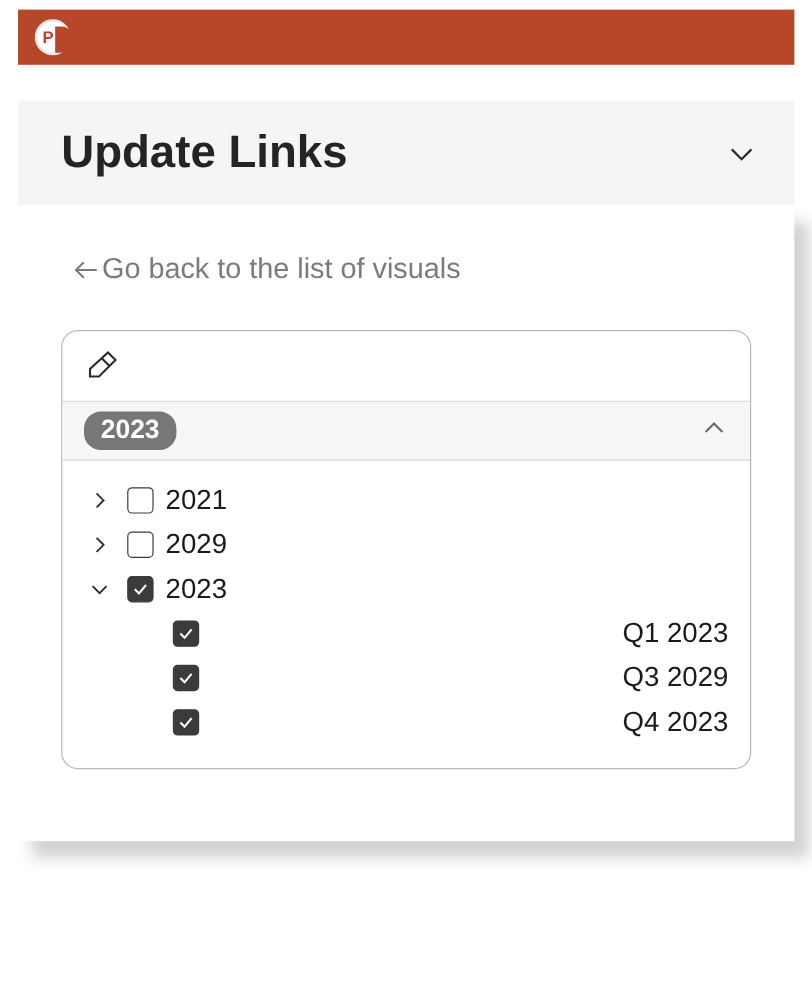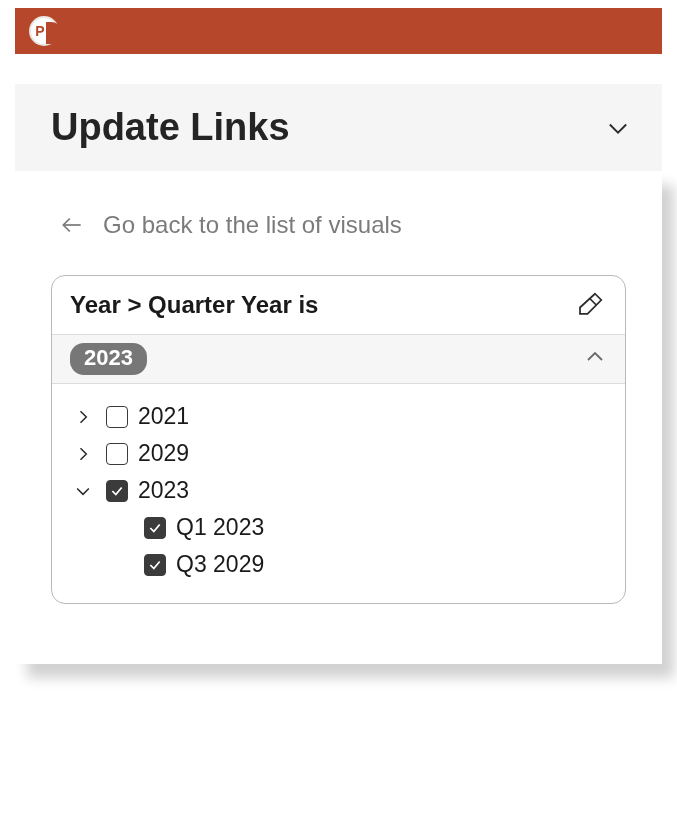--- a/index.html
+++ b/index.html
@@ -77,21 +77,20 @@
 
   
   .content-wrap {
     background: #ffffff;
     padding: 40px 36px 60px 36px;
     box-shadow: 12px 14px 12px rgba(0,0,0,0.18);
   }
   .backlink {
     display: flex;
     align-items: center;
-    gap: 18px;
     color: #7b7b7b;
     font-size: 24px;
     font-weight: 350;
     cursor: pointer;
     margin: 0 0 36px 8px;
   }
   .backlink svg { stroke: #7b7b7b; }
 
   .filter-card {
     border: 1px solid #b9b9b9;
@@ -153,20 +152,21 @@
   .tree-caret {
     width: 26px;
     height: 26px;
     display: inline-flex;
     align-items: center;
     justify-content: center;
     cursor: pointer;
   }
   .tree-row.child {
     padding-left: 74px;
+    justify-content: space-between;
   }
 
   .cb {
     width: 22px;
     height: 22px;
     border: 1.5px solid #3b3b3b;
     border-radius: 4px;
     display: inline-flex;
     align-items: center;
     justify-content: center;
@@ -205,21 +205,20 @@
       <svg width="26" height="26" viewBox="0 0 24 24" fill="none" stroke-width="1.6">
         <line x1="20" y1="12" x2="4" y2="12"></line>
         <polyline points="10 6 4 12 10 18"></polyline>
       </svg>
       <span>Go back to the list of visuals</span>
     </div>
 
     <div class="filter-card">
 
       <div class="filter-title-row">
-        <div class="filter-title">Year &gt; Quarter Year is</div>
         <span class="eraser">
           <svg width="30" height="30" viewBox="0 0 24 24" fill="none" stroke="#2b2b2b" stroke-width="1.4">
             <path d="M16 3 L21 8 L10 19 L4 19 L4 14 Z"></path>
             <line x1="12" y1="7" x2="17" y2="12"></line>
           </svg>
         </span>
       </div>
 
       <div class="filter-badge-row">
         <span class="badge">2023</span>
@@ -272,17 +271,25 @@
             <span class="tree-label">Q1 2023</span>
           </div>
           <div class="tree-row child">
             <span class="cb checked">
               <svg width="14" height="14" viewBox="0 0 24 24" fill="none" stroke="#ffffff" stroke-width="3">
                 <polyline points="4 12 10 18 20 6"></polyline>
               </svg>
             </span>
             <span class="tree-label">Q3 2029</span>
           </div>
+          <div class="tree-row child">
+            <span class="cb checked">
+              <svg width="14" height="14" viewBox="0 0 24 24" fill="none" stroke="#ffffff" stroke-width="3">
+                <polyline points="4 12 10 18 20 6"></polyline>
+              </svg>
+            </span>
+            <span class="tree-label">Q4 2023</span>
+          </div>
         </div>
 
     </div>
   </div>
 </div>
 
 </body></html>

